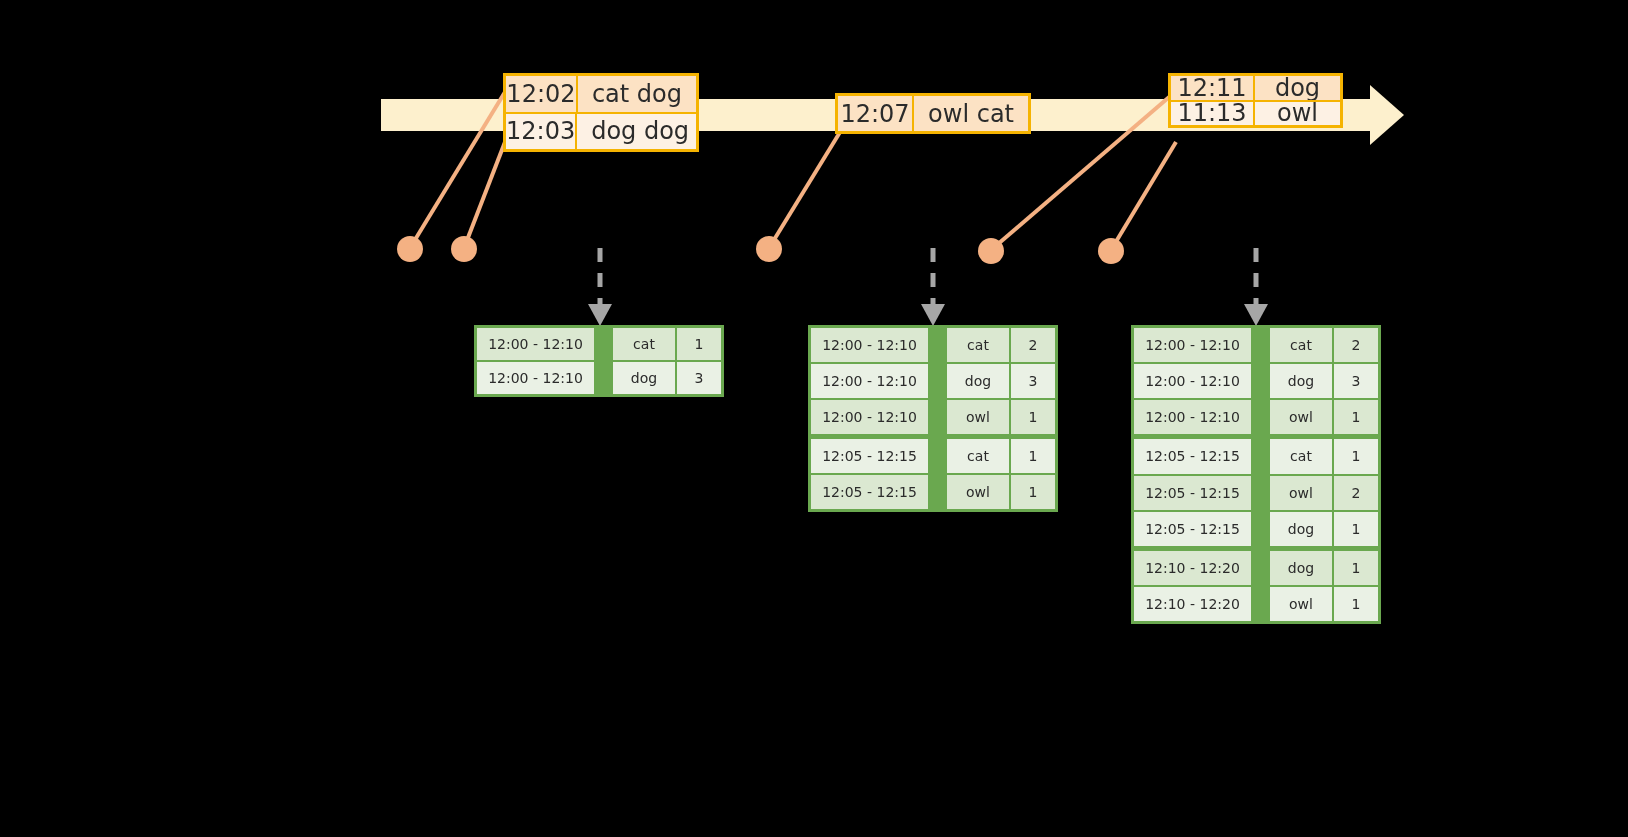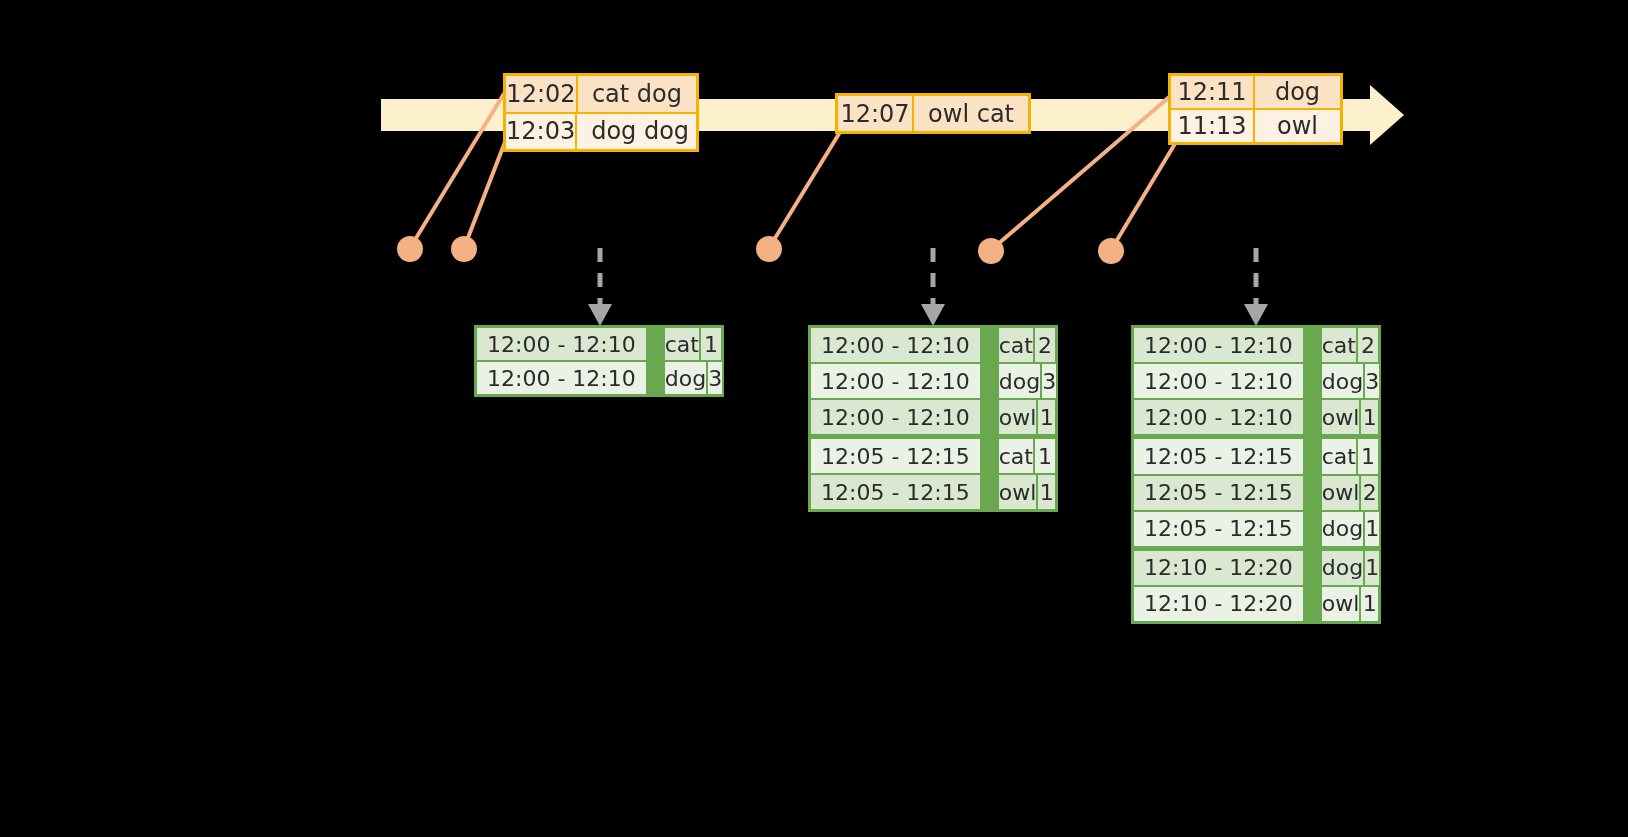--- a/index.html
+++ b/index.html
@@ -94,21 +94,21 @@
     height: 37px;
     box-sizing: border-box;
   }
   .result-row + .result-row { margin-top: 2px; }
   .result-row.group-end { margin-bottom: 3px; }
 
   .result-cell {
     display: flex;
     align-items: center;
     justify-content: center;
-    font-size: 22px;
+    font-size: 14px;
     color: #2b2b2b;
     box-sizing: border-box;
     white-space: nowrap;
   }
   .result-cell.window {
     flex: 1 1 auto;
     padding: 0 10px;
   }
   .result-cell.key {
     width: 62px;
@@ -175,21 +175,21 @@
     </div>
   </div>
 
   <div class="event-box" style="left:835px; top:79px; width:196px; height:41px;">
     <div class="event-row shade-a">
       <div class="event-cell time">12:07</div>
       <div class="event-cell payload">owl cat</div>
     </div>
   </div>
 
-  <div class="event-box" style="left:1168px; top:59px; width:175px; height:72px;">
+  <div class="event-box" style="left:1168px; top:59px; width:175px; height:55px;">
     <div class="event-row shade-a">
       <div class="event-cell time">12:11</div>
       <div class="event-cell payload">dog</div>
     </div>
     <div class="event-row shade-b">
       <div class="event-cell time">11:13</div>
       <div class="event-cell payload">owl</div>
     </div>
   </div>
 

